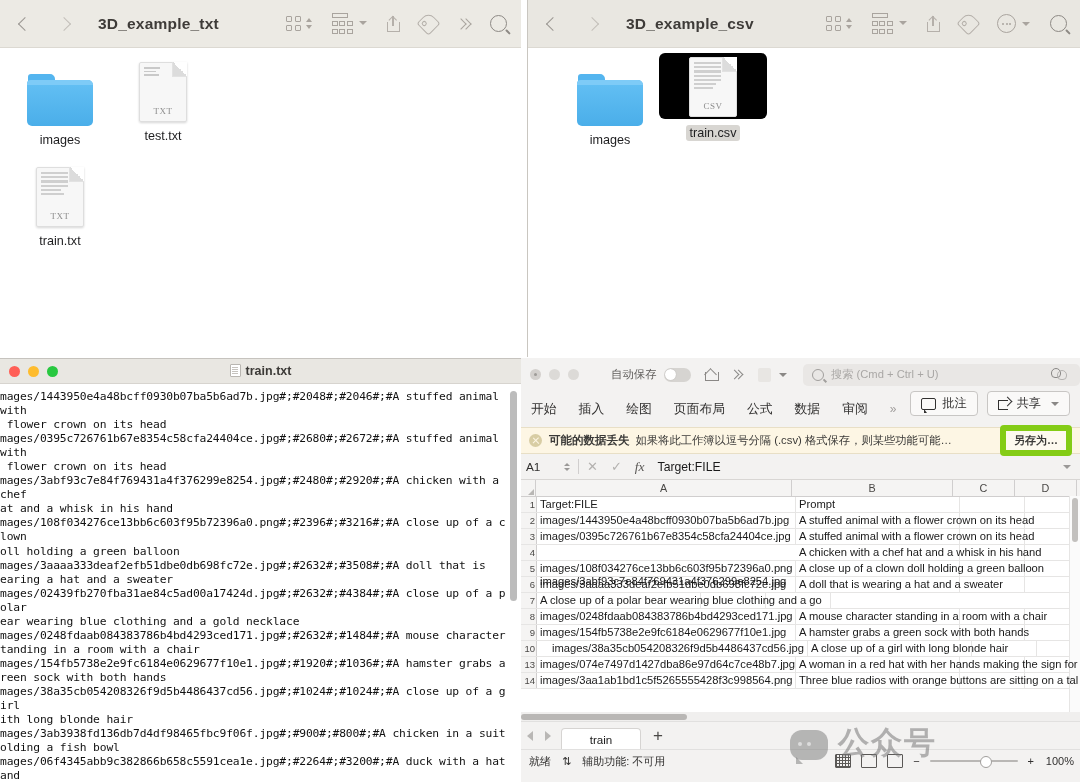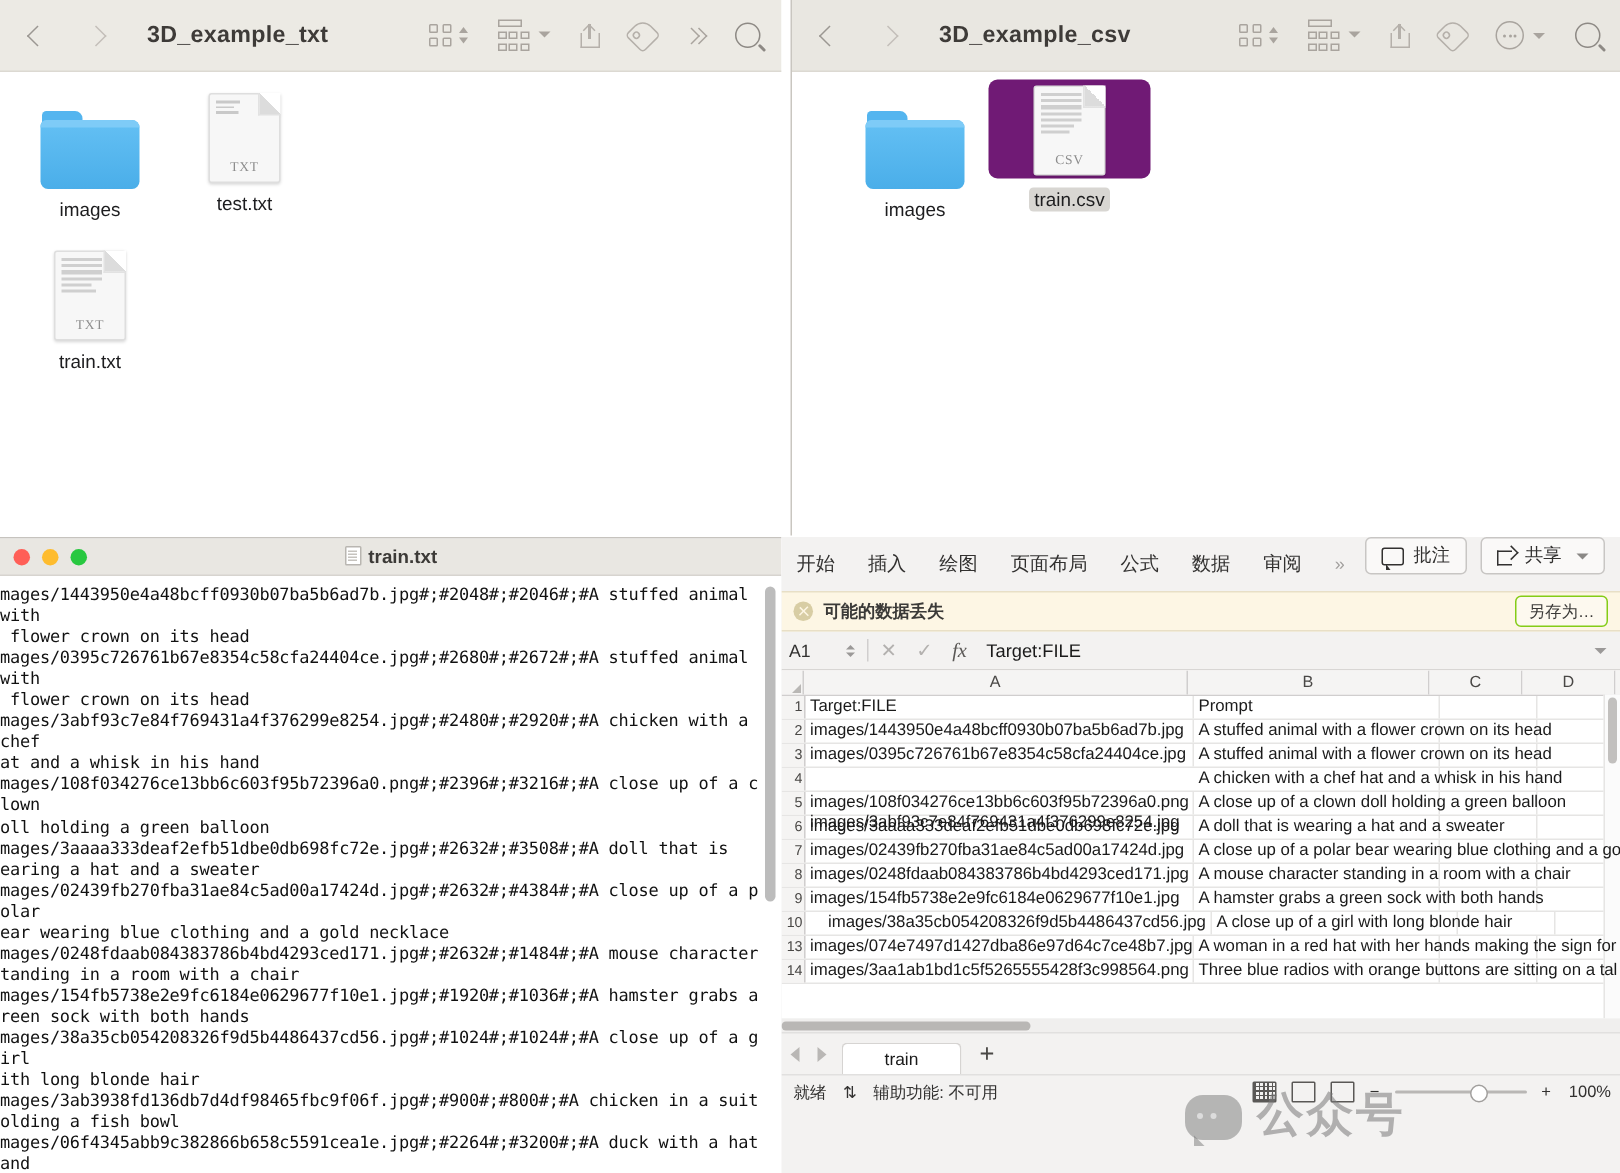--- a/index.html
+++ b/index.html
@@ -67,21 +67,21 @@
   .srchic:after{content:"";position:absolute;width:1.8px;height:6px;background:#8d8984;
                 right:-2.5px;bottom:-4px;transform:rotate(-45deg);border-radius:1px;}
 
   
   .filearea{position:relative;height:310px;background:#fff;}
   .fitem{position:absolute;width:108px;text-align:center;}
   .fname{font-size:12.6px;color:#1d1d1f;margin-top:6px;line-height:14px;display:inline-block;
          padding:1px 4px;border-radius:3px;}
   .fname.sel{background:#d8d6d2;}
   .ficonwrap{height:64px;display:flex;align-items:flex-end;justify-content:center;}
-  .ficonwrap.selbg{background:#701a75;border-radius:6px;padding:4px 0 2px;height:auto;justify-content:center;}
+  .ficonwrap.selbg{background:#000000;border-radius:6px;padding:4px 0 2px;height:auto;justify-content:center;}
 
   
   .folder{width:66px;height:52px;position:relative;}
   .folder .tab{position:absolute;left:1px;top:0;width:27px;height:8px;background:#54b5ef;
                border-radius:3px 5px 0 0;}
   .folder .body{position:absolute;left:0;top:6px;width:66px;height:46px;
     background:linear-gradient(180deg,#64c0f4 0%,#4aaee9 100%);border-radius:4px 5px 5px 5px;}
   .folder .lip{position:absolute;left:0;top:6px;width:66px;height:5px;background:#7ecbf7;border-radius:4px 5px 0 0;}
 
   
@@ -157,22 +157,22 @@
   .sharic:after{content:"";position:absolute;left:6px;top:0;width:6px;height:6px;
      border-right:1.4px solid #323130;border-top:1.4px solid #323130;transform:rotate(45deg);}
 
   .xwarn{height:25px;background:#fdf6e4;border-top:1px solid #e8dfc6;border-bottom:1px solid #e8dfc6;
          display:flex;align-items:center;padding:0 8px;position:relative;}
   .warnx{width:13px;height:13px;border-radius:50%;background:#d8cda4;position:relative;margin-right:7px;flex:0 0 auto;}
   .warnx:before,.warnx:after{content:"";position:absolute;left:2.7px;top:5.8px;width:7.5px;height:1.4px;background:#fdf6e4;}
   .warnx:before{transform:rotate(45deg);} .warnx:after{transform:rotate(-45deg);}
   .warnb{font-size:11.5px;color:#3b3a38;font-weight:700;margin-right:6px;white-space:nowrap;}
   .warnt{font-size:11.3px;color:#3b3a38;white-space:nowrap;overflow:hidden;}
-  .warnbtn{position:absolute;right:8px;height:19px;border:1px solid #84cc16;border-radius:4px;
-           background:#fdf9ef;font-size:11px;color:#3b3a38;display:flex;align-items:center;padding:0 8px;}
+  .warnbtn{position:absolute;right:8px;height:19px;border:6px solid #84cc16;border-radius:4px;
+           background:#fdf9ef;font-size:11px;color:#3b3a38;display:flex;align-items:center;padding:0 8px;font-weight:bold;}
 
   .xformula{height:25px;background:#f3f2f1;display:flex;align-items:center;border-bottom:1px solid #d8d6d4;}
   .namebox{width:48px;font-size:11.8px;color:#323130;padding-left:5px;display:flex;align-items:center;justify-content:space-between;}
   .nbcar{display:flex;flex-direction:column;gap:2px;margin-right:4px;}
   .nbcar i{width:0;height:0;border-left:3px solid transparent;border-right:3px solid transparent;}
   .nbcar i.u{border-bottom:3.6px solid #9b9998;} .nbcar i.d{border-top:3.6px solid #9b9998;}
   .fsep{width:1px;height:15px;background:#d0cece;margin:0 4px;}
   .ficons{display:flex;align-items:center;gap:13px;margin-left:4px;color:#b3b1af;font-size:13px;}
   .fxi{font-style:italic;font-family:"Liberation Serif",serif;font-size:13.5px;color:#5a5856;}
   .fval{margin-left:13px;font-size:12.2px;color:#1a1a1a;}
@@ -441,20 +441,43 @@
     </div>
     <div class="etitle">
       <span class="ic"></span><span>train.txt</span>
     </div>
   </div>
   <div class="etext" id="editor-text"><span class="line">mages/1443950e4a48bcff0930b07ba5b6ad7b.jpg#;#2048#;#2046#;#A stuffed animal with</span><span class="line"> flower crown on its head</span><span class="line">mages/0395c726761b67e8354c58cfa24404ce.jpg#;#2680#;#2672#;#A stuffed animal with</span><span class="line"> flower crown on its head</span><span class="line">mages/3abf93c7e84f769431a4f376299e8254.jpg#;#2480#;#2920#;#A chicken with a chef</span><span class="line">at and a whisk in his hand</span><span class="line">mages/108f034276ce13bb6c603f95b72396a0.png#;#2396#;#3216#;#A close up of a clown</span><span class="line">oll holding a green balloon</span><span class="line">mages/3aaaa333deaf2efb51dbe0db698fc72e.jpg#;#2632#;#3508#;#A doll that is</span><span class="line">earing a hat and a sweater</span><span class="line">mages/02439fb270fba31ae84c5ad00a17424d.jpg#;#2632#;#4384#;#A close up of a polar</span><span class="line">ear wearing blue clothing and a gold necklace</span><span class="line">mages/0248fdaab084383786b4bd4293ced171.jpg#;#2632#;#1484#;#A mouse character</span><span class="line">tanding in a room with a chair</span><span class="line">mages/154fb5738e2e9fc6184e0629677f10e1.jpg#;#1920#;#1036#;#A hamster grabs a</span><span class="line">reen sock with both hands</span><span class="line">mages/38a35cb054208326f9d5b4486437cd56.jpg#;#1024#;#1024#;#A close up of a girl</span><span class="line">ith long blonde hair</span><span class="line">mages/3ab3938fd136db7d4df98465fbc9f06f.jpg#;#900#;#800#;#A chicken in a suit</span><span class="line">olding a fish bowl</span><span class="line">mages/06f4345abb9c382866b658c5591cea1e.jpg#;#2264#;#3200#;#A duck with a hat and</span></div>
   <div class="escroll"></div>
 </div>
 
 <div id="excel">
+  <div class="xtop">
+    <div class="xlights">
+      <i class="a"></i>
+      <i></i>
+      <i></i>
+    </div>
+    <span class="autosave">自动保存</span>
+    <span class="toggle">
+        <i></i>
+      </span>
+    <span class="homeic"></span>
+    <span class="xchev">
+        <i></i>
+        <i></i>
+      </span>
+    <span class="xfilebox"></span>
+    <span class="xcaret"></span>
+    <span class="xsearch">
+      <span class="si"></span>
+      <span>搜索 (Cmd + Ctrl + U)</span>
+    </span>
+    <span class="xpeople"></span>
+  </div>
 
   <div class="xribbon">
     <div class="xtabs">
       <span>开始</span>
       <span>插入</span>
       <span>绘图</span>
       <span>页面布局</span>
       <span>公式</span>
       <span>数据</span>
       <span>审阅</span>
@@ -469,20 +492,21 @@
         <span class="sharic"></span>
         <span>共享</span>
         <span class="xcaret" style="margin-left:4px"></span>
       </span>
     </div>
   </div>
 
   <div class="xwarn">
     <span class="warnx"></span>
     <span class="warnb">可能的数据丢失</span>
+    <span class="warnt">如果将此工作簿以逗号分隔 (.csv) 格式保存，则某些功能可能…</span>
     <span class="warnbtn">另存为…</span>
   </div>
 
   <div class="xformula">
     <span class="namebox">
       <span>A1</span>
       <span class="nbcar">
           <i class="u"></i>
           <i class="d"></i>
         </span>
@@ -544,21 +568,20 @@
         </div>
         <div class="row">
           <div class="rh">6</div>
           <div class="cell" style="width: 255px;">images/3aaaa333deaf2efb51dbe0db698fc72e.jpg</div>
           <div class="cell ovf" style="width: 160px;">A doll that is wearing a hat and a sweater</div>
           <div class="cell" style="width: 61px;"></div>
           <div class="cell" style="width: 61px;"></div>
         </div>
         <div class="row">
           <div class="rh">7</div>
-          <div class="cell" style="width: 255px;">images/02439fb270fba31ae84c5ad00a17424d.jpg</div>
           <div class="cell ovf" style="width: 160px;">A close up of a polar bear wearing blue clothing and a go</div>
           <div class="cell" style="width: 61px;"></div>
           <div class="cell" style="width: 61px;"></div>
         </div>
         <div class="row">
           <div class="rh">8</div>
           <div class="cell" style="width: 255px;">images/0248fdaab084383786b4bd4293ced171.jpg</div>
           <div class="cell ovf" style="width: 160px;">A mouse character standing in a room with a chair</div>
           <div class="cell" style="width: 61px;"></div>
           <div class="cell" style="width: 61px;"></div>

